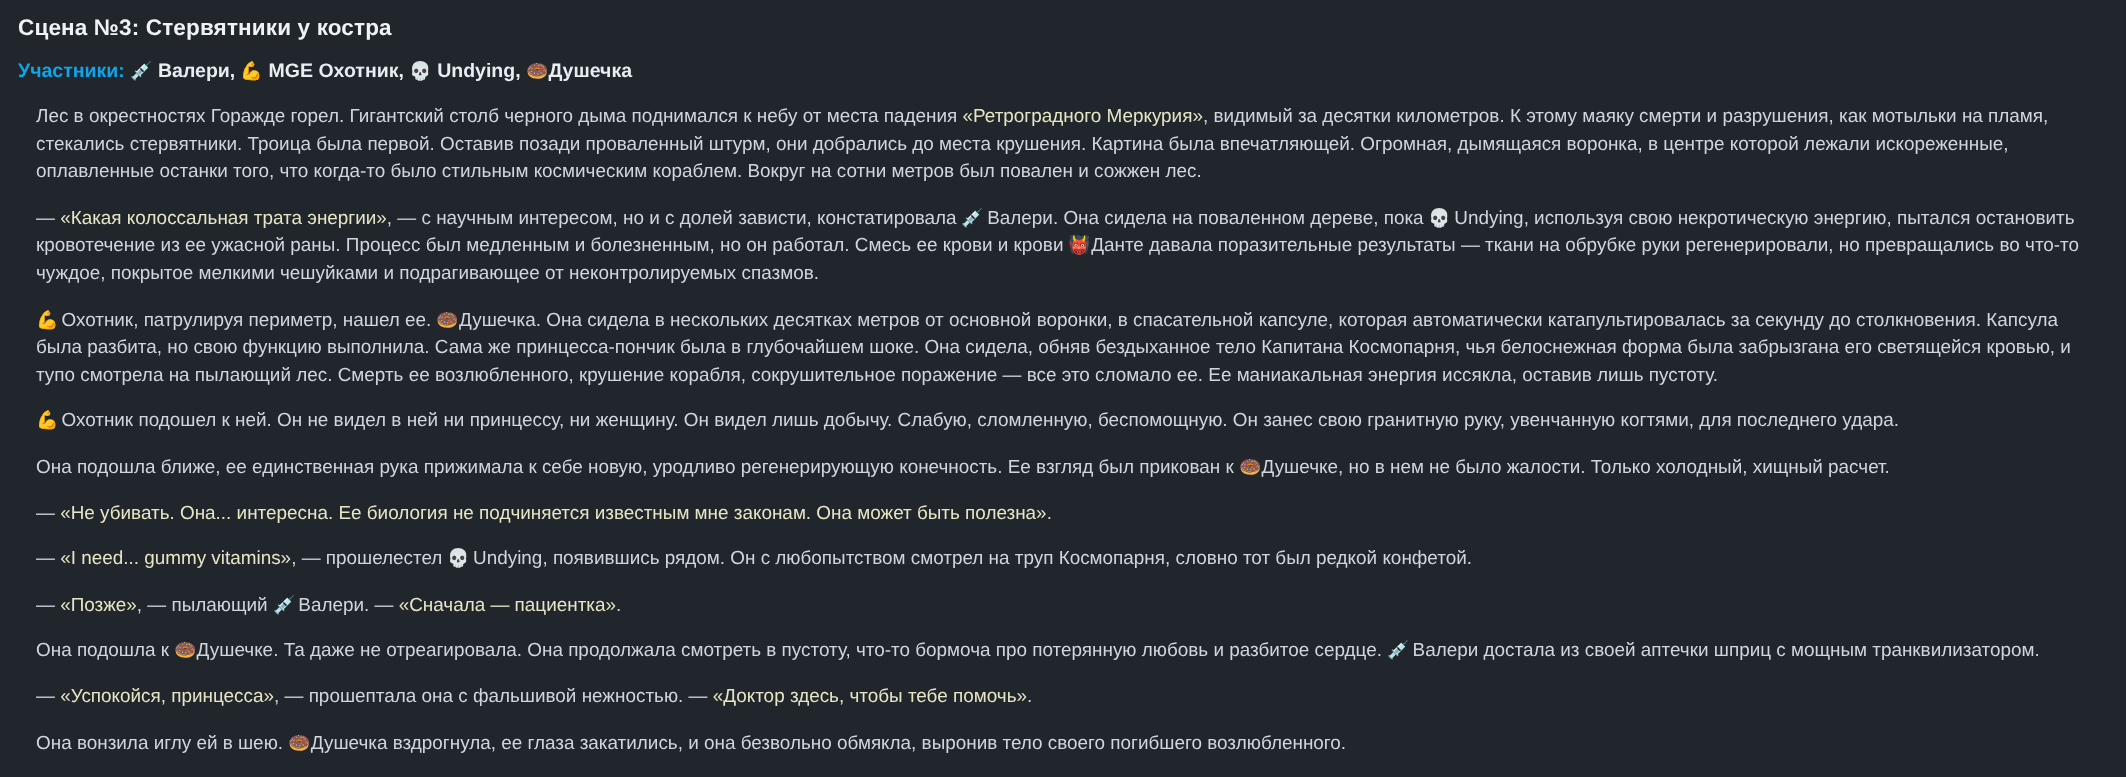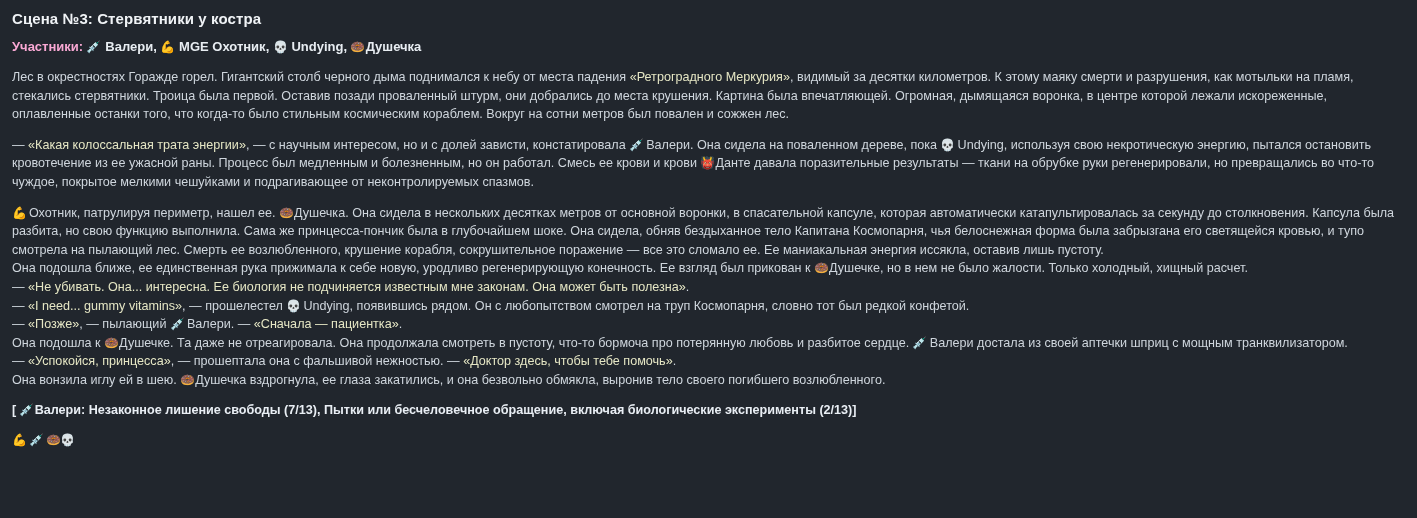--- a/index.html
+++ b/index.html
@@ -30,34 +30,34 @@
     margin: 3px 0 0 0;
     line-height: 20px;
   }
   .participants-line {
     font-size: 13px;
     font-weight: bold;
     color: #e8edf2;
     margin: 9px 0 0 0;
     line-height: 18px;
   }
-  .participants-line .p-label { color: #f9a8d4; }
+  .participants-line .p-label { color: #0ea5e9; }
   .participant { white-space: nowrap; }
   .emoji {
     font-family: "DejaVu Sans", sans-serif;
     font-weight: normal;
     font-size: 12px;
     display: inline-block;
     vertical-align: baseline;
   }
   .narr {
     font-size: 12.6px;
     line-height: 18.6px;
     color: #cfd6dd;
-    margin: 0;
+    margin: 12px;
     text-align: left;
   }
   .block { margin-top: 12px; }
   .quoted { color: #e5e6c4; }
   .violations {
     font-size: 12.6px;
     line-height: 18.6px;
     font-weight: bold;
     color: #e9eef4;
     margin: 0;
@@ -86,20 +86,21 @@
     <span class="participant">
       <span class="emoji">🍩</span><span>Душечка</span></span>
   </div>
 
   <p class="narr block"><span>Лес в окрестностях Горажде горел. Гигантский столб черного дыма поднимался к небу от места падения </span><span class="quoted">«Ретроградного Меркурия»</span><span>, видимый за десятки километров. К этому маяку смерти и разрушения, как мотыльки на пламя, стекались стервятники. Троица была первой. Оставив позади проваленный штурм, они добрались до места крушения. Картина была впечатляющей. Огромная, дымящаяся воронка, в центре которой лежали искореженные, оплавленные останки того, что когда-то было стильным космическим кораблем. Вокруг на сотни метров был повален и сожжен лес.</span></p>
 
   <p class="narr block"><span>— </span><span class="quoted">«Какая колоссальная трата энергии»</span><span>, — с научным интересом, но и с долей зависти, констатировала </span><span class="emoji">💉</span><span class="sp"></span><span>Валери</span><span>. Она сидела на поваленном дереве, пока </span><span class="emoji">💀</span><span class="sp"></span><span>Undying</span><span>, используя свою некротическую энергию, пытался остановить кровотечение из ее ужасной раны. Процесс был медленным и болезненным, но он работал. Смесь ее крови и крови </span><span class="emoji">👹</span><span>Данте</span><span> давала поразительные результаты — ткани на обрубке руки регенерировали, но превращались во что-то чуждое, покрытое мелкими чешуйками и подрагивающее от неконтролируемых спазмов.</span></p>
 
   <p class="narr block"><span class="emoji">💪</span><span class="sp"></span><span>Охотник</span><span>, патрулируя периметр, нашел ее. </span><span class="emoji">🍩</span><span>Душечка</span><span>. Она сидела в нескольких десятках метров от основной воронки, в спасательной капсуле, которая автоматически катапультировалась за секунду до столкновения. Капсула была разбита, но свою функцию выполнила. Сама же принцесса-пончик была в глубочайшем шоке. Она сидела, обняв бездыханное тело Капитана Космопарня, чья белоснежная форма была забрызгана его светящейся кровью, и тупо смотрела на пылающий лес. Смерть ее возлюбленного, крушение корабля, сокрушительное поражение — все это сломало ее. Ее маниакальная энергия иссякла, оставив лишь пустоту.</span></p>
 
+  <p class="narr block"><span class="emoji">💪</span><span class="sp"></span><span>Охотник</span><span> подошел к ней. Он не видел в ней ни принцессу, ни женщину. Он видел лишь добычу. Слабую, сломленную, беспомощную. Он занес свою гранитную руку, увенчанную когтями, для последнего удара.</span></p>
 
 
   <p class="narr"><span>Она подошла ближе, ее единственная рука прижимала к себе новую, уродливо регенерирующую конечность. Ее взгляд был прикован к </span><span class="emoji">🍩</span><span>Душечке</span><span>, но в нем не было жалости. Только холодный, хищный расчет.</span></p>
 
   <p class="narr"><span>— </span><span class="quoted">«Не убивать. Она... интересна. Ее биология не подчиняется известным мне законам. Она может быть полезна»</span><span>.</span></p>
 
 
 
   <p class="narr"><span>— </span><span class="quoted">«I need... gummy vitamins»</span><span>, — прошелестел </span><span class="emoji">💀</span><span class="sp"></span><span>Undying</span><span>, появившись рядом. Он с любопытством смотрел на труп Космопарня, словно тот был редкой конфетой.</span></p>
 

